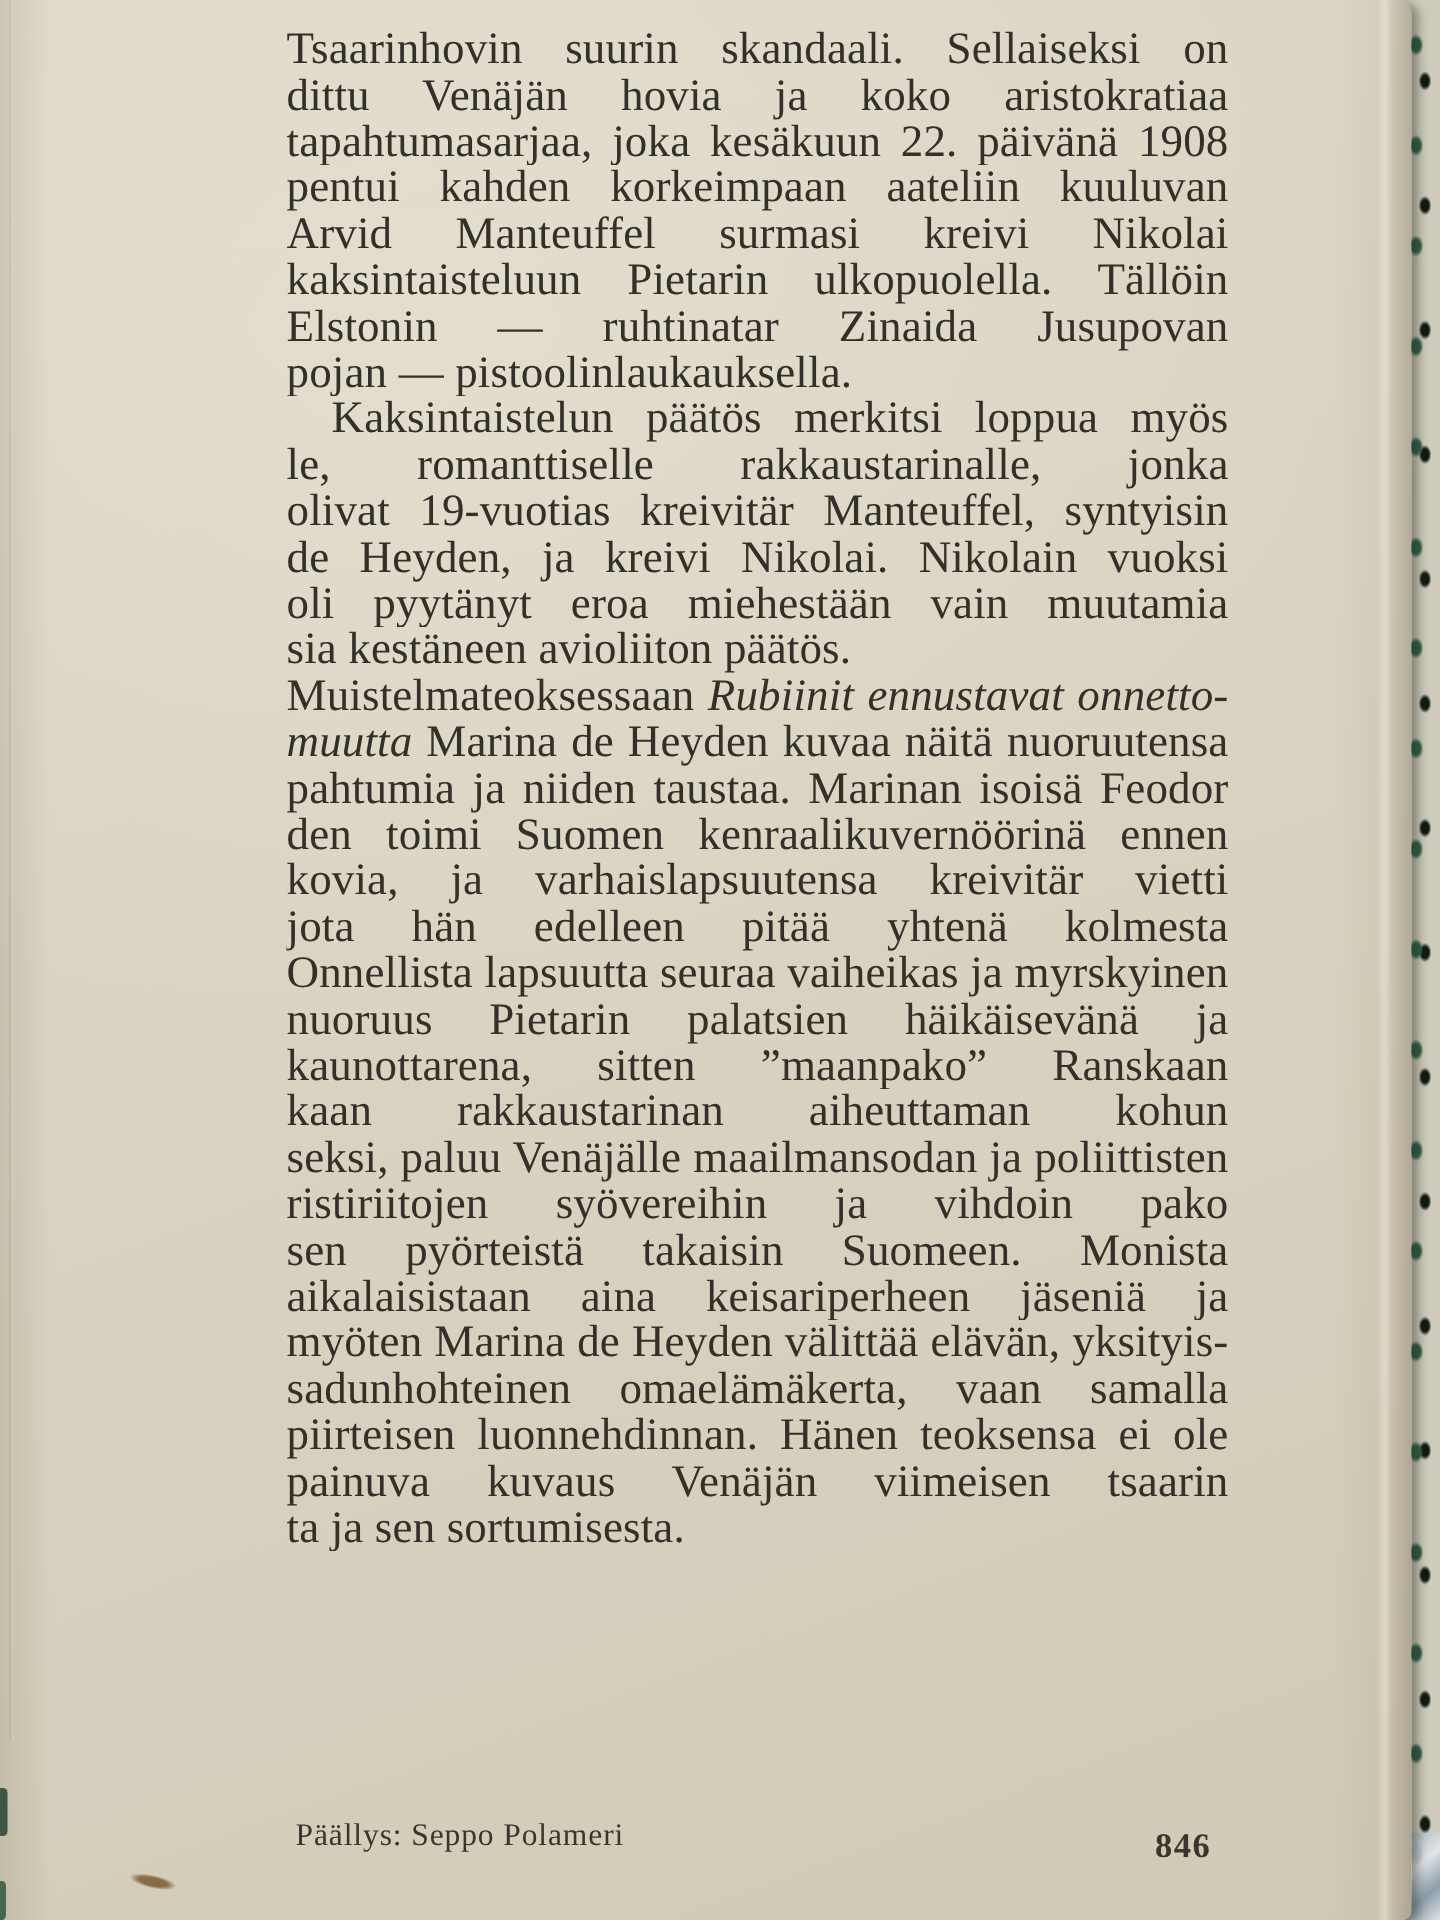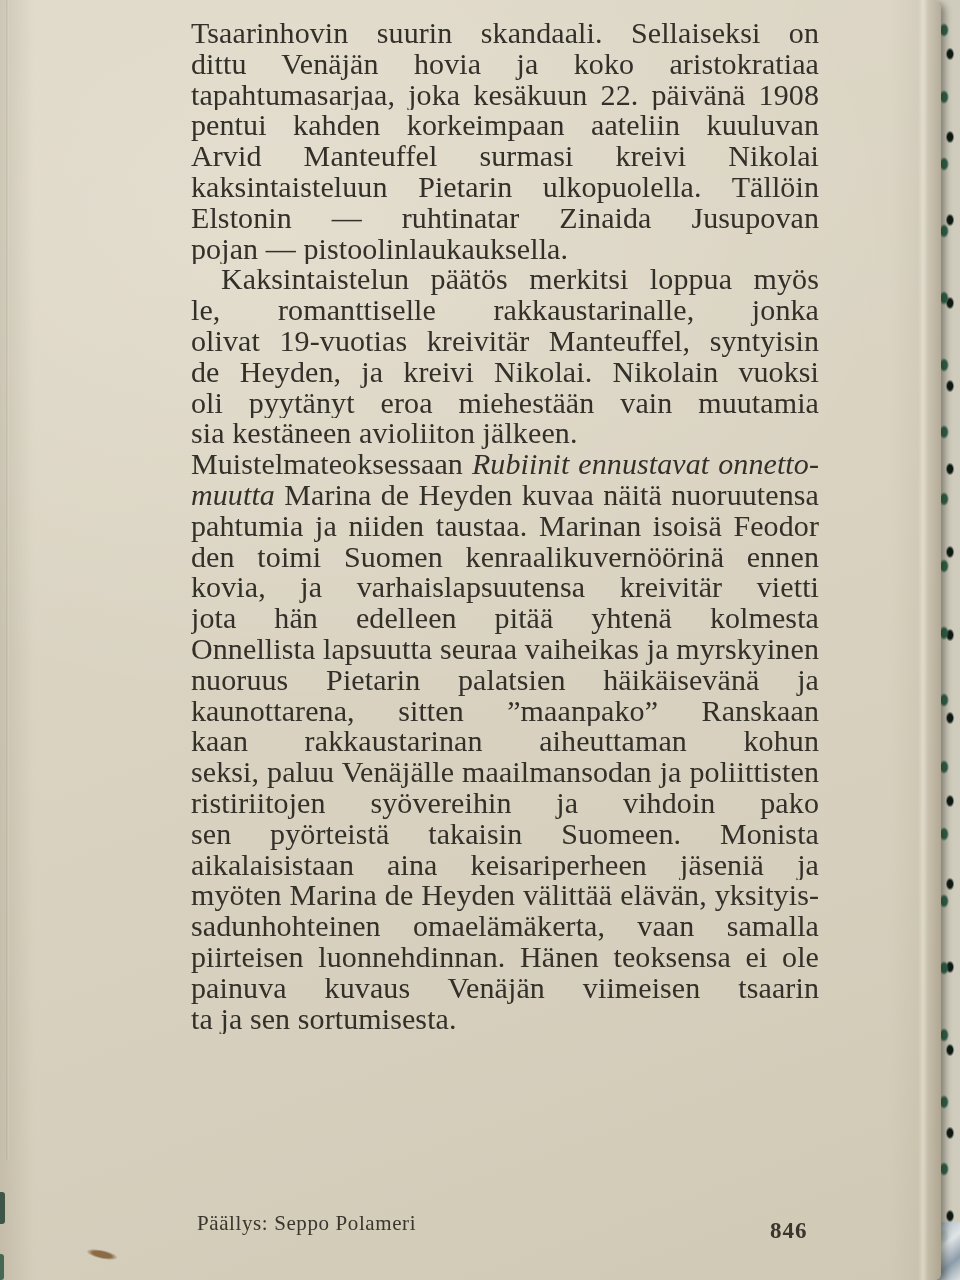--- a/index.html
+++ b/index.html
@@ -103,21 +103,21 @@
       <div class="line">Elstonin — ruhtinatar Zinaida Jusupovan vanhimman</div>
       <div class="line last">pojan — pistoolinlaukauksella.</div>
     </div>
 
     <div class="para">
       <div class="line indent">Kaksintaistelun päätös merkitsi loppua myös lyhyel-</div>
       <div class="line">le, romanttiselle rakkaustarinalle, jonka päähenkilöinä</div>
       <div class="line">olivat 19-vuotias kreivitär Manteuffel, syntyisin Marina</div>
       <div class="line">de Heyden, ja kreivi Nikolai. Nikolain vuoksi Marina</div>
       <div class="line">oli pyytänyt eroa miehestään vain muutamia kuukau-</div>
-      <div class="line last">sia kestäneen avioliiton jälkeen.</div>
+      <div class="line last">sia kestäneen avioliiton päätös.</div>
     </div>
 
     <div class="para">
       <div class="line"><span>Muistelmateoksessaan </span><span class="italic">Rubiinit ennustavat onnetto-</span></div>
       <div class="line"><span class="italic">muutta</span><span> Marina de Heyden kuvaa näitä nuoruutensa ta-</span></div>
       <div class="line">pahtumia ja niiden taustaa. Marinan isoisä Feodor Hey-</div>
       <div class="line">den toimi Suomen kenraalikuvernöörinä ennen Bobri-</div>
       <div class="line">kovia, ja varhaislapsuutensa kreivitär vietti Suomessa,</div>
       <div class="line">jota hän edelleen pitää yhtenä kolmesta isänmaastaan.</div>
       <div class="line">Onnellista lapsuutta seuraa vaiheikas ja myrskyinen</div>

